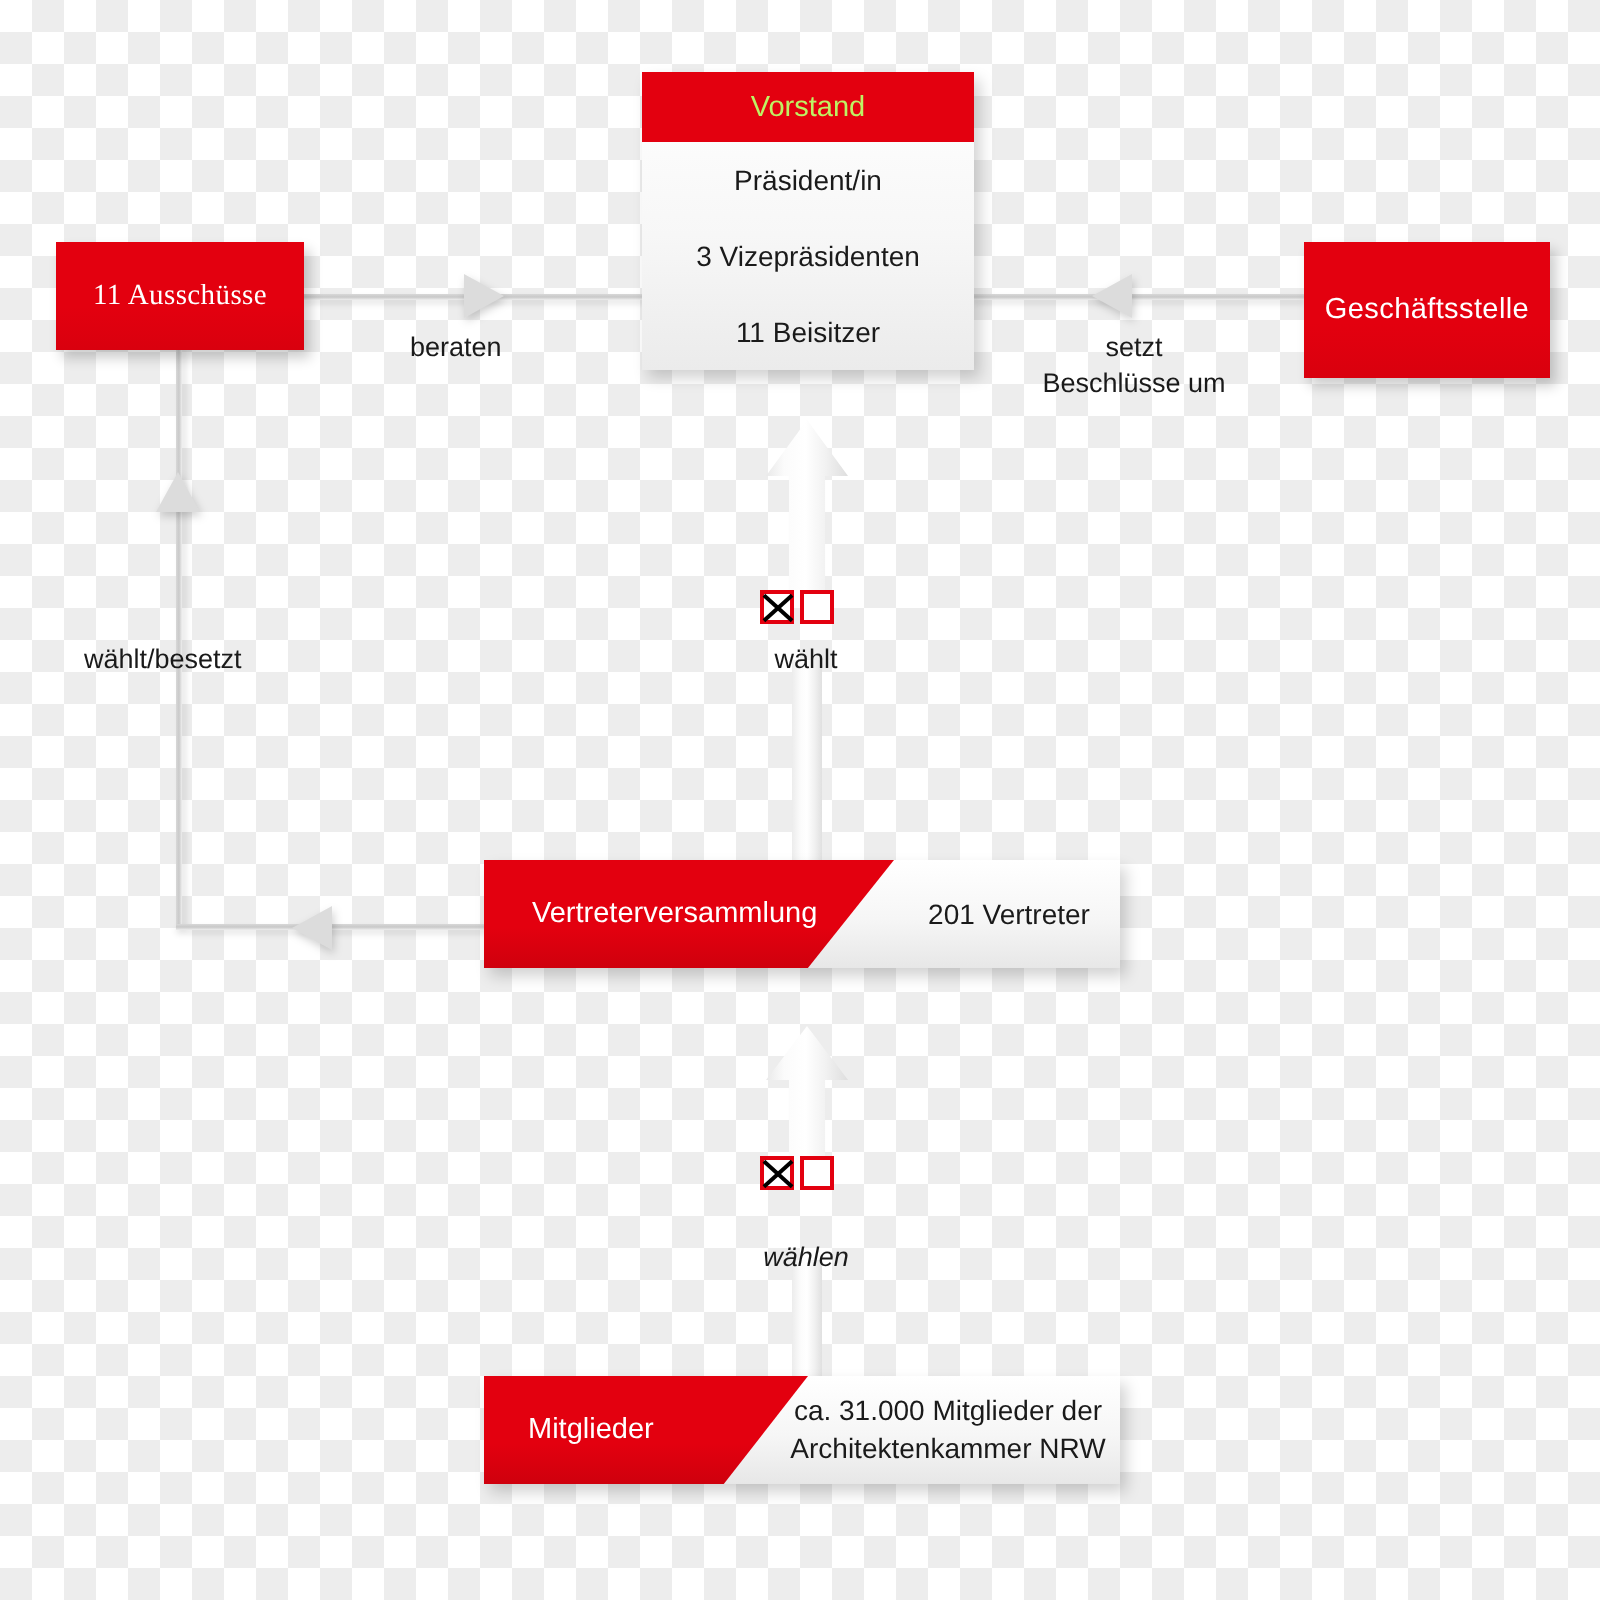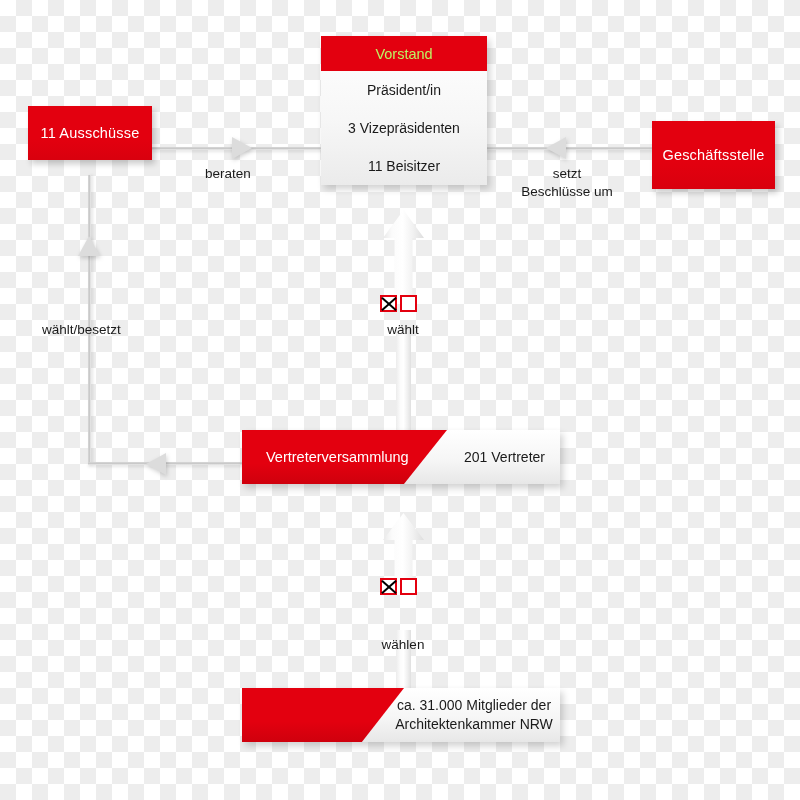--- a/index.html
+++ b/index.html
@@ -76,23 +76,24 @@
     color: #1a1a1a;
     font-size: 14px;
   }
   #v-row-0 { top: 35px; }
   #v-row-1 { top: 73px; }
   #v-row-2 { top: 111px; }
 
   
   #ausschuesse {
     left: 28px;
-    top: 106px;
+    top: 121px;
     width: 124px;
     height: 54px;
+    font-family: Liberation Serif, serif;
   }
 
   
   #geschaeftsstelle {
     left: 652px;
     top: 121px;
     width: 123px;
     height: 68px;
   }
 
@@ -278,34 +279,35 @@
   <div class="banner" id="vertreterversammlung">
     <div class="banner-white"></div>
     <div class="banner-red" id="vv-red"></div>
     <div class="banner-red-label" id="vv-red-label">Vertreterversammlung</div>
     <div class="banner-white-label" id="vv-white-label">201 Vertreter</div>
   </div>
 
   <div class="banner" id="mitglieder">
     <div class="banner-white"></div>
     <div class="banner-red" id="mg-red"></div>
+    <div class="banner-red-label" id="mg-red-label">Mitglieder</div>
     <div class="banner-white-label" id="mg-white-label">ca. 31.000 Mitglieder der
 Architektenkammer NRW</div>
   </div>
 
   <div class="label" style="left:205px; top:165px;">beraten</div>
 
   <div class="label label-center" style="left:513px; top:165px; width:108px;">setzt
 Beschlüsse um</div>
 
   <div class="label" style="left:42px; top:321px;">wählt/besetzt</div>
 
   <div class="label label-center" style="left:358px; top:321px; width:90px;">wählt</div>
 
-  <div class="label label-center" style="left:358px; top:636px; width:90px;">wählen</div>
+  <div class="label label-center" style="left:358px; top:620px; width:90px;font-style:italic;">wählen</div>
 
   <div class="ballot" style="left:380px; top:295px;">
     <div class="ballot-box checked"></div>
     <div class="ballot-box"></div>
   </div>
 
   <div class="ballot" style="left:380px; top:578px;">
     <div class="ballot-box checked"></div>
     <div class="ballot-box"></div>
   </div>

